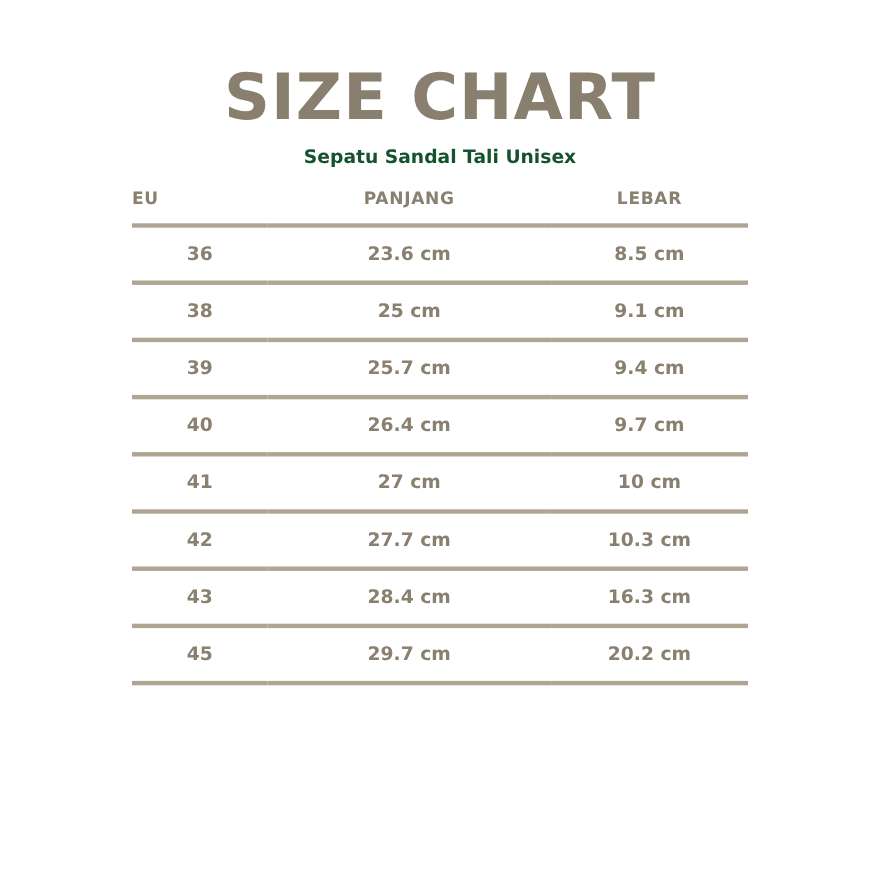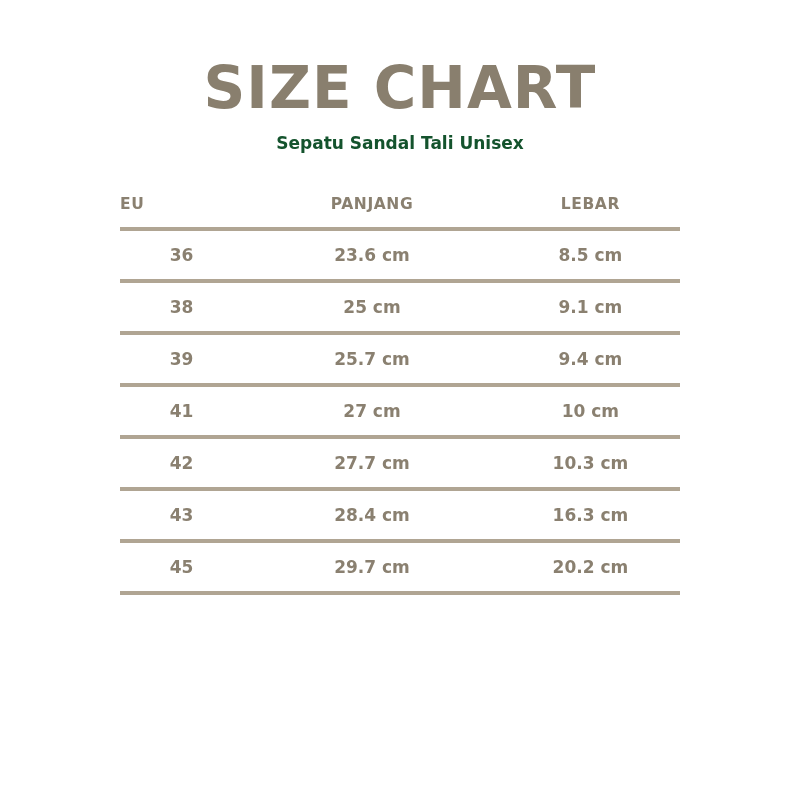--- a/index.html
+++ b/index.html
@@ -32,21 +32,21 @@
     text-align: center;
   }
   .subtitle {
     margin-top: 14px;
     font-size: 17px;
     font-weight: 700;
     color: #14532d;
     text-align: center;
   }
   .table-wrap {
-    margin-top: 38px;
+    margin-top: 14px;
     width: 560px;
   }
   table.size-table {
     width: 100%;
     border-collapse: collapse;
     table-layout: fixed;
   }
   table.size-table th,
   table.size-table td {
     text-align: center;
@@ -103,20 +103,25 @@
           <td class="cell-eu">38</td>
           <td>25 cm</td>
           <td class="cell-wid">9.1 cm</td>
         </tr>
         <tr>
           <td class="cell-eu">39</td>
           <td>25.7 cm</td>
           <td class="cell-wid">9.4 cm</td>
         </tr>
         <tr>
+          <td class="cell-eu">40</td>
+          <td>26.4 cm</td>
+          <td class="cell-wid">9.7 cm</td>
+        </tr>
+        <tr>
           <td class="cell-eu">41</td>
           <td>27 cm</td>
           <td class="cell-wid">10 cm</td>
         </tr>
         <tr>
           <td class="cell-eu">42</td>
           <td>27.7 cm</td>
           <td class="cell-wid">10.3 cm</td>
         </tr>
         <tr>

